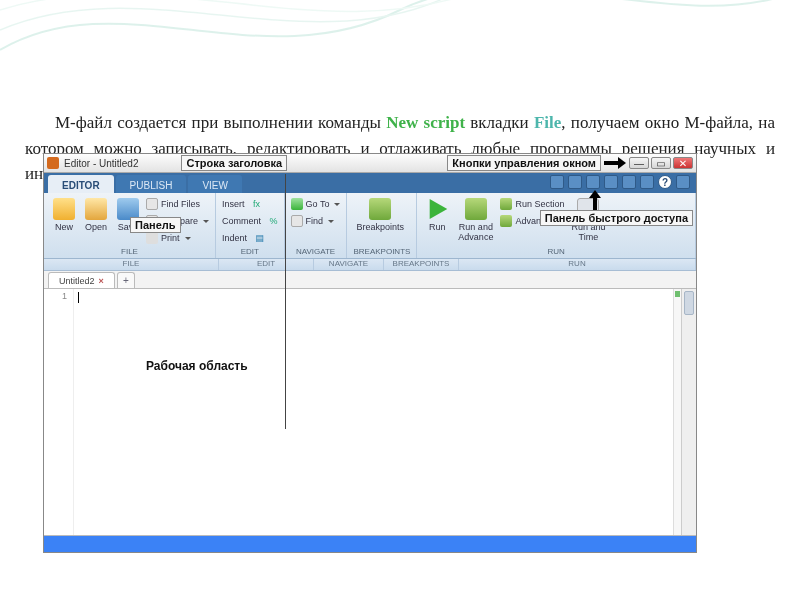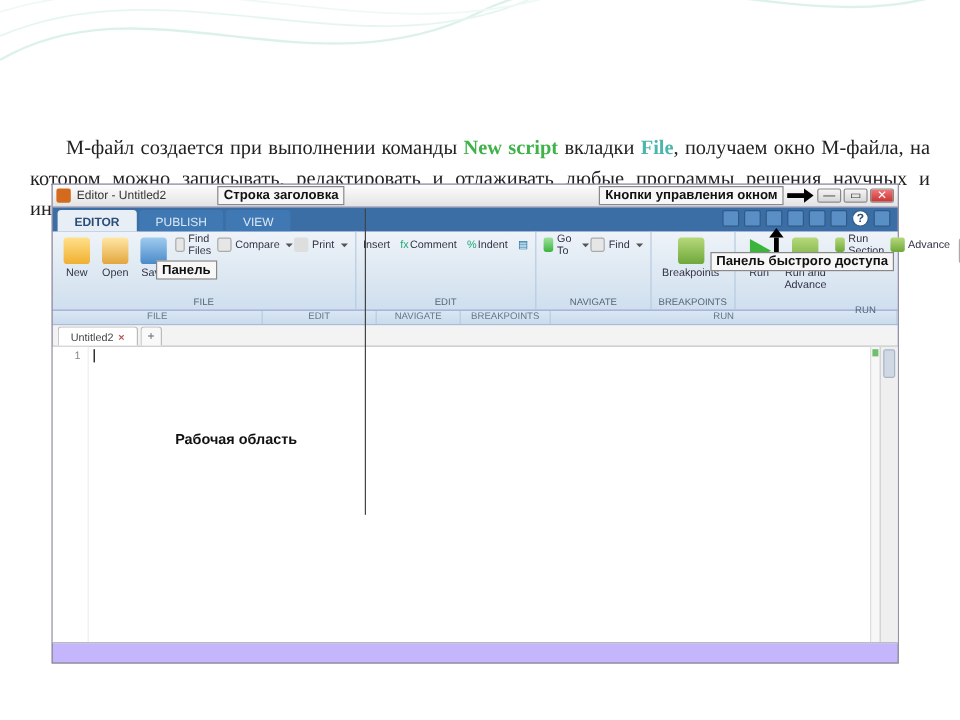--- a/index.html
+++ b/index.html
@@ -31,24 +31,24 @@
     margin-top: 40px;
   }
   .body-text .indent { display:inline-block; width: 30px; }
   .hl-green { color: #3fb24a; font-weight: bold; }
   .hl-teal  { color: #4db6ac; font-weight: bold; }
 
   .screenshot {
     position: absolute;
     left: 43px;
     top: 153px;
-    width: 706px;
+    width: 654px;
     height: 400px;
     border: 1px solid #888;
-    background: #c4b5fd;
+    background: #3b82f6;
     font-family: Tahoma, Arial, sans-serif;
     font-size: 10px;
     color: #333;
   }
   
   .tb {
     display: flex;
     align-items: center;
     height: 19px;
     background: linear-gradient(#fdfdfd, #e3e3e3);
@@ -157,21 +157,21 @@
     text-align:center; font-size:8px; color:#567; height:10px;
   }
   .big-btn {
     display:flex; flex-direction:column; align-items:center; gap:2px;
     padding: 2px 3px;
     font-size: 9px; color:#334;
   }
   .big-btn .ico { width:22px; height:22px; border-radius:3px; }
   .small-row { display:flex; align-items:center; gap:3px; height:16px; font-size:9px; color:#334;}
   .ico-sm { width:12px; height:12px; border-radius:2px; }
-  .col { display:flex; gap:1px;}
+  .col { display:flex; flex-direction:column; gap:1px;}
   .tri { display:inline-block; border-top:3px solid #555; border-left:3px solid transparent; border-right:3px solid transparent; margin-left:2px;}
 
   .c-new { background: linear-gradient(#ffe08a,#f0b030); }
   .c-open { background: linear-gradient(#ffe7a6,#e3a63d); }
   .c-save { background: linear-gradient(#9fcbee,#4a8ac9); }
   .c-find { background: #e6e6e6; border:1px solid #aaa; }
   .c-print { background: #dedede; }
   .c-green { background: linear-gradient(#9fe29f,#3bb43b); }
   .c-flag  { background: linear-gradient(#b6d87a,#6fa83b); }
   .c-play  { background: #3bb43b; clip-path: polygon(15% 5%, 95% 50%, 15% 95%); }

